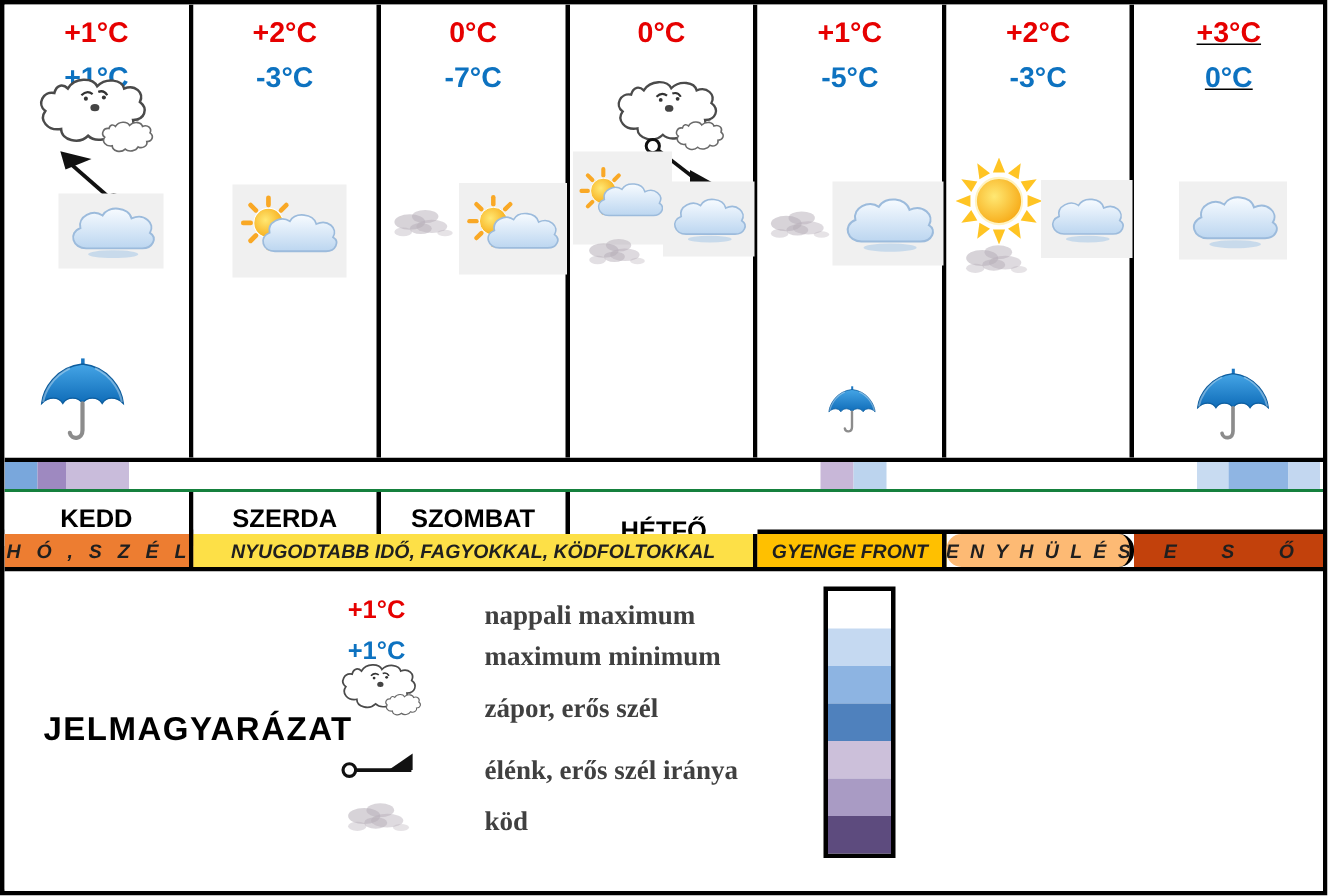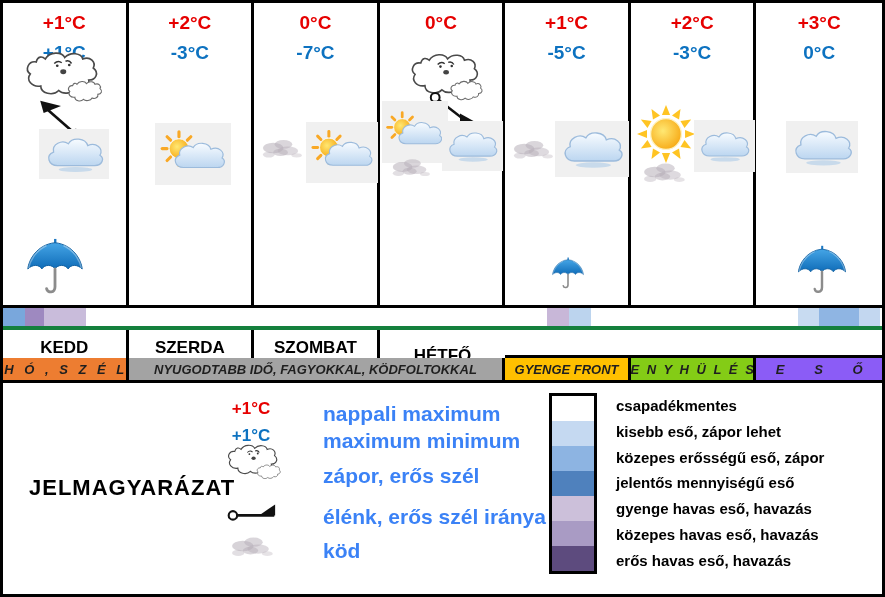--- a/index.html
+++ b/index.html
@@ -4,48 +4,48 @@
 <style>
   html,body{margin:0;padding:0;background:#fff;}
   .board{
     width:885px;height:597px;box-sizing:border-box;border:3px solid #000;
     background:#fff;position:relative;font-family:"Liberation Sans",sans-serif;
     overflow:hidden;
   }
   
   .days-row{display:grid;grid-template-columns:repeat(7,1fr);height:302px;}
   .day-col{position:relative;border-right:3px solid #000;box-sizing:border-box;background:#fff;}
-  .day-col:last-child{border-right:none;}
+  .day-col:last-child{border-right:none;text-decoration:underline;}
   .temp-max{margin-top:9px;text-align:center;font-weight:bold;font-size:19px;color:#E60000;}
   .temp-min{margin-top:8px;text-align:center;font-weight:bold;font-size:19px;color:#0D72C0;}
   .abs{position:absolute;}
   .icon-card{background:#f0f0f0;display:flex;align-items:center;justify-content:center;}
   .icon-card svg{width:92%;height:92%;}
   
   .precip-row{height:18px;border-top:3px solid #000;display:grid;grid-template-columns:repeat(7,1fr);background:#fff;}
   .precip-cell{position:relative;overflow:hidden;}
   .precip-cell .seg{position:absolute;top:0;height:100%;}
   
-  .names-row{height:25px;border-top:4px solid #15803d;border-bottom:3px solid #000;display:grid;grid-template-columns:repeat(7,1fr);}
+  .names-row{height:25px;border-top:2px solid #15803d;border-bottom:3px solid #000;display:grid;grid-template-columns:repeat(7,1fr);}
   .name-cell{border-right:3px solid #000;box-sizing:border-box;display:flex;align-items:center;justify-content:center;font-weight:bold;font-size:17px;color:#000;background:#fff;}
   .name-cell:last-child{border-right:none;margin-top:16px;}
   
   .front-row{height:22px;border-bottom:3px solid #000;display:grid;grid-template-columns:repeat(7,1fr);}
   .front-seg{border-right:3px solid #000;box-sizing:border-box;display:flex;align-items:center;justify-content:center;font-weight:bold;font-style:italic;font-size:13px;color:#1f1f1f;white-space:nowrap;overflow:hidden;}
   .front-seg:last-child{border-right:none;}
   .ws-sm{word-spacing:4px;}
   .ws-md{word-spacing:7px;}
   .ws-lg{word-spacing:26px;}
   
   .legend{position:relative;height:212px;background:#fff;}
   .legend-title{position:absolute;left:26px;top:92px;font-weight:bold;font-size:22px;letter-spacing:1px;color:#000;}
   .lg-sym{position:absolute;width:86px;text-align:center;font-weight:bold;font-size:17px;}
   .lg-red{color:#E60000;}
   .lg-blue{color:#0D72C0;}
-  .lg-label{position:absolute;left:320px;font-weight:bold;font-size:21px;color:#3b82f6;white-space:nowrap;}
+  .lg-label{position:absolute;left:320px;font-weight:bold;font-size:18px;color:#404040;white-space:nowrap;font-family:Liberation Serif, serif;}
   .swatches{position:absolute;left:546px;top:10px;width:42px;border:3px solid #000;box-sizing:content-box;}
   .sw{height:25px;}
   .sw-labels{position:absolute;left:613px;top:10px;}
   .sw-label{height:25.8px;line-height:25.8px;font-weight:bold;font-size:15px;color:#000;white-space:nowrap;}
 </style>
 </head>
 <body>
 
 <svg width="0" height="0" style="position:absolute" aria-hidden="true">
   <defs>
@@ -294,24 +294,24 @@
 
   <div class="names-row">
     <div class="name-cell">KEDD</div>
     <div class="name-cell">SZERDA</div>
     <div class="name-cell">SZOMBAT</div>
     <div class="name-cell">HÉTFŐ</div>
   </div>
 
   <div class="front-row">
     <div class="front-seg ws-md" style="background: rgb(237, 125, 49); text-align: right;">H Ó , S Z É L</div>
-    <div class="front-seg" style="grid-column: span 3; background: #a3a3a3;">NYUGODTABB IDŐ, FAGYOKKAL, KÖDFOLTOKKAL</div>
+    <div class="front-seg" style="grid-column: span 3; background: #fde047;">NYUGODTABB IDŐ, FAGYOKKAL, KÖDFOLTOKKAL</div>
     <div class="front-seg" style="background: rgb(255, 192, 0);">GYENGE FRONT</div>
-    <div class="front-seg ws-sm" style="background: #84cc16;">E N Y H Ü L É S</div>
-    <div class="front-seg ws-lg" style="background: #8b5cf6;">E S Ő</div>
+    <div class="front-seg ws-sm" style="background: #fdba74; border-radius: 10px;">E N Y H Ü L É S</div>
+    <div class="front-seg ws-lg" style="background: #c2410c;">E S Ő</div>
   </div>
 
   <div class="legend">
     <div class="legend-title">JELMAGYARÁZAT</div>
 
     <div class="lg-sym lg-red" style="left:205px;top:16px">+1°C</div>
     <div class="lg-label" style="top:19px">nappali maximum</div>
 
     <div class="lg-sym lg-blue" style="left:205px;top:43px">+1°C</div>
     <div class="lg-label" style="top:46px">maximum minimum</div>
@@ -333,23 +333,14 @@
 
     <div class="swatches">
       <div class="sw" style="background: rgb(255, 255, 255);"></div>
       <div class="sw" style="background: rgb(197, 217, 241);"></div>
       <div class="sw" style="background: rgb(141, 180, 226);"></div>
       <div class="sw" style="background: rgb(79, 129, 189);"></div>
       <div class="sw" style="background: rgb(204, 192, 218);"></div>
       <div class="sw" style="background: rgb(169, 155, 196);"></div>
       <div class="sw" style="background: rgb(93, 75, 126);"></div>
     </div>
-    <div class="sw-labels">
-      <div class="sw-label">csapadékmentes</div>
-      <div class="sw-label">kisebb eső, zápor lehet</div>
-      <div class="sw-label">közepes erősségű eső, zápor</div>
-      <div class="sw-label">jelentős mennyiségű eső</div>
-      <div class="sw-label">gyenge havas eső, havazás</div>
-      <div class="sw-label">közepes havas eső, havazás</div>
-      <div class="sw-label">erős havas eső, havazás</div>
-    </div>
   </div>
 </div>
 
 </body></html>

